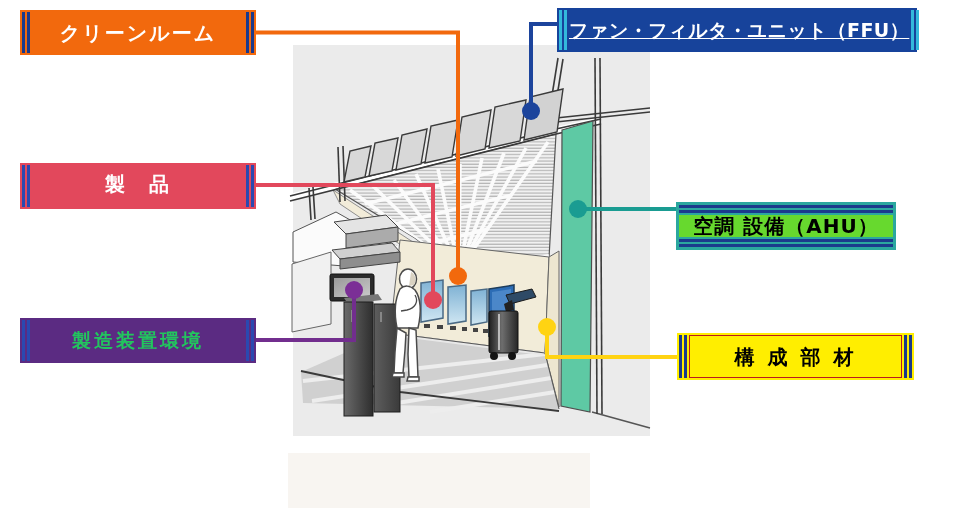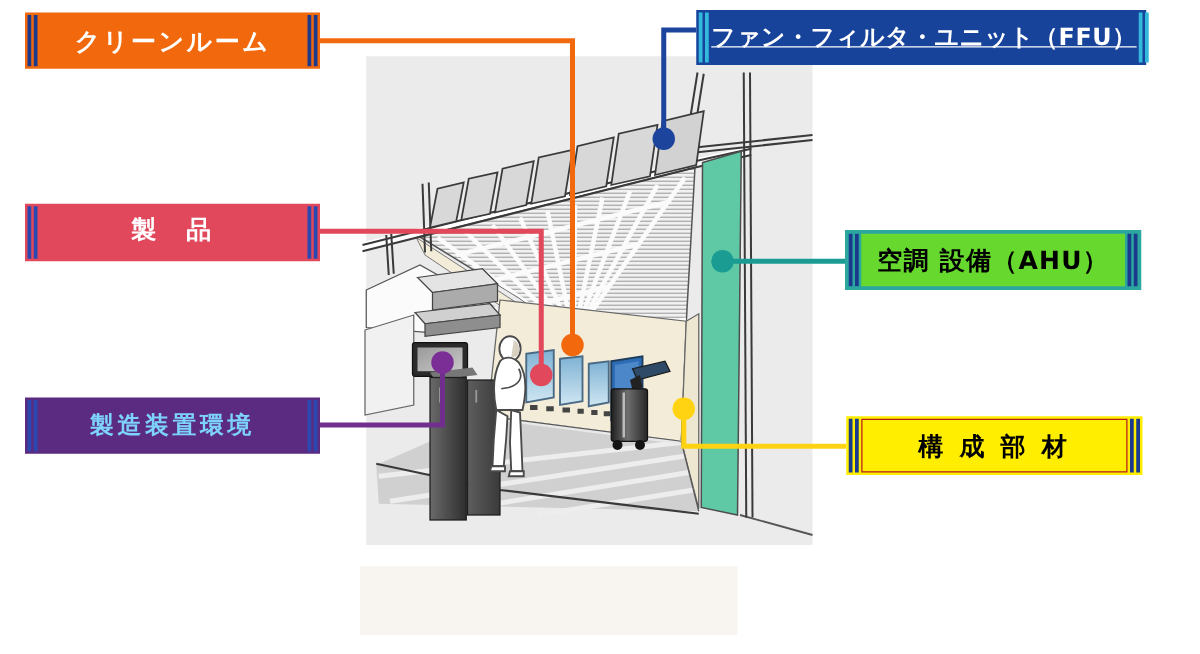--- a/index.html
+++ b/index.html
@@ -10,35 +10,35 @@
   #scene{position:absolute;left:0;top:0;width:960px;height:523px;z-index:1;}
   .badge{
     position:absolute;display:flex;align-items:stretch;gap:2px;padding:2px;
     box-sizing:border-box;z-index:2;
   }
   .badge .st{flex:0 0 3px;}
   .badge .bt{
     flex:1;display:flex;align-items:center;justify-content:center;
     font-weight:bold;line-height:1;white-space:nowrap;
   }
-  .b-cleanroom{background:#F2690D;}
+  .b-cleanroom{background:#F2690D;font-family:Liberation Serif, serif;}
   .b-cleanroom .st{background:#1B3A8C;}
   .b-cleanroom .bt{color:#fff;font-size:20px;letter-spacing:2px;}
   .b-ffu{background:#17439B;}
   .b-ffu .st{background:#33B9DC;}
   .b-ffu .bt{color:#fff;font-size:19px;letter-spacing:0.5px;text-decoration:underline;}
   .b-product{background:#E2485C;}
   .b-product .st{background:#2A49B0;}
   .b-product .bt{color:#fff;font-size:20px;letter-spacing:2px;font-family:Liberation Mono, monospace;}
   .b-ahu{background:#2BA79F;padding:3px;}
   .b-ahu .st{background:#1B3A8C;}
   .b-ahu .bt{background:#67D92E;color:#000;font-size:20px;letter-spacing:1px;}
   .b-env{background:#5B2B82;}
   .b-env .st{background:#2A49B0;}
-  .b-env .bt{color:#7dd3fc;font-size:19px;letter-spacing:3px;font-family:Liberation Serif, serif;}
+  .b-env .bt{color:#22c55e;font-size:19px;letter-spacing:3px;font-family:Liberation Serif, serif;}
   .b-mat{background:#FFEE00;}
   .b-mat .st{background:#1B3A8C;}
   .b-mat .bt{color:#000;font-size:20px;letter-spacing:3px;border:1px solid #b91c1c;}
 </style>
 </head>
 <body>
 
 <div id="stage">
 
   <svg id="scene" viewBox="0 0 960 523" xmlns="http://www.w3.org/2000/svg">
@@ -249,21 +249,21 @@
   </div>
 
   <div class="badge b-product" style="left:20px;top:163px;width:236px;height:46px;">
     <span class="st"></span>
       <span class="st"></span>
     <span class="bt">製　品</span>
     <span class="st"></span>
       <span class="st"></span>
   </div>
 
-  <div class="badge b-ahu" style="left:676px;top:184px;width:237px;height:48px;">
+  <div class="badge b-ahu" style="left:676px;top:202px;width:220px;height:48px;flex-direction:column;">
     <span class="st"></span>
       <span class="st"></span>
     <span class="bt">空調 設備（AHU）</span>
     <span class="st"></span>
       <span class="st"></span>
   </div>
 
   <div class="badge b-env" style="left:20px;top:318px;width:236px;height:45px;">
     <span class="st"></span>
       <span class="st"></span>

